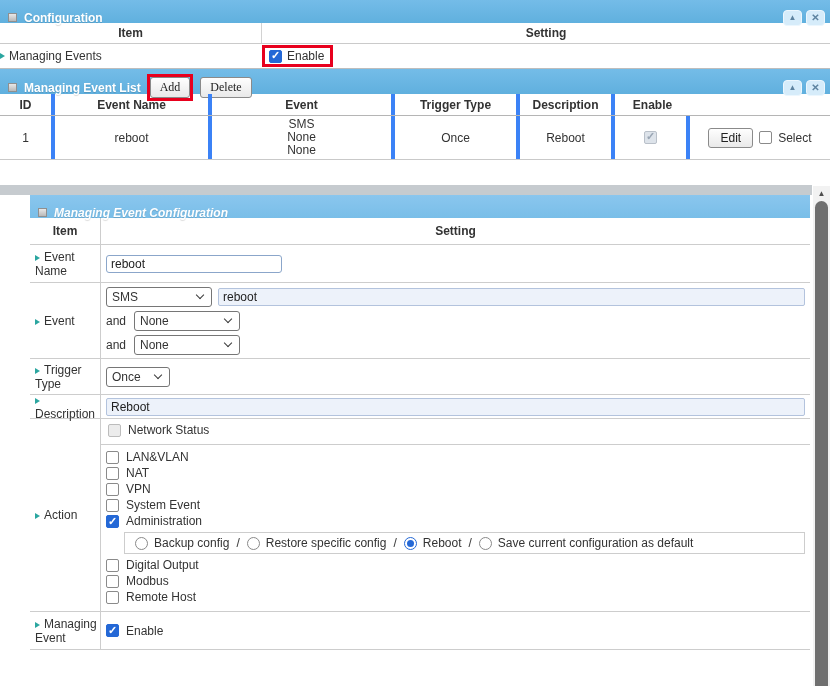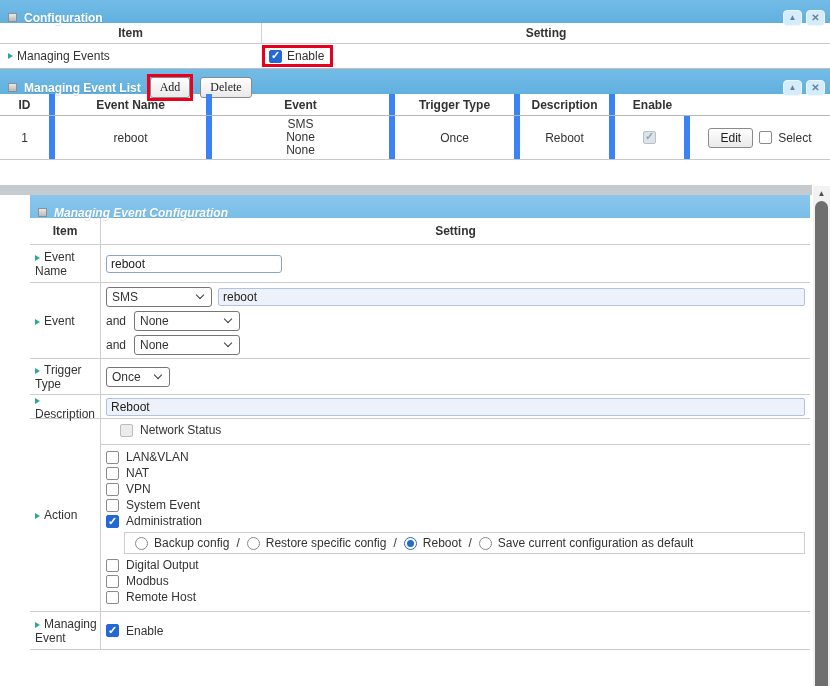--- a/index.html
+++ b/index.html
@@ -137,32 +137,32 @@
     border: 3px solid #e8001d;
     display: inline-flex;
     align-items: center;
   }
 
   
   .t1-head { display: flex; height: 21px; border-bottom: 1px solid #cacaca; font-weight: bold; }
   .t1-head .c1 { width: 262px; border-right: 1px solid #d2d2d2; display:flex; align-items:center; justify-content:center; }
   .t1-head .c2 { flex: 1; display:flex; align-items:center; justify-content:center; }
   .t1-row { display: flex; align-items: center; height: 25px; border-bottom: 1px solid #bdbdbd; }
-  .t1-row .c1 { width: 262px; display: flex; align-items: center; padding-left: 8px; }
+  .t1-row .c1 { width: 262px; display: flex; align-items: center; }
   .t1-row .c2 { flex: 1; display: flex; align-items: center; }
   .enable-box { padding: 1px 6px 1px 4px; gap: 5px; }
 
   
   .p2head { height: 25px; }
   .p2head .addwrap { margin-left: 6px; padding: 0; }
   .p2head .btn { padding: 2px 9px; font-family: Liberation Serif, serif; }
   .p2head .del { margin-left: 7px; }
   .t2 { width: 100%; }
   .t2 .r { display: flex; }
-  .t2 .c { border-right: 6px solid #3b82f6; display: flex; align-items: center; justify-content: center; text-align: center; }
+  .t2 .c { border-right: 4px solid #3b82f6; display: flex; align-items: center; justify-content: center; text-align: center; }
   .t2 .c:last-child { border-right: none; }
   .t2 .c-id   { width: 55px; }
   .t2 .c-name { width: 157px; }
   .t2 .c-event{ width: 183px; }
   .t2 .c-trig { width: 125px; }
   .t2 .c-desc { width: 95px; }
   .t2 .c-en   { width: 75px; }
   .t2 .c-act  { flex: 1; }
   .t2 .hr { height: 22px; font-weight: bold; border-bottom: 1px solid #b5b5b5; }
   .t2 .dr { min-height: 44px; border-bottom: 1px solid #c9c9c9; }
@@ -187,21 +187,21 @@
 
   .ev-line { display: flex; align-items: center; gap: 6px; margin: 2px 0; }
   .ev-line .and { width: 22px; flex: none; }
   .sel-type { width: 106px; }
   .sel-none { width: 106px; }
   .sel-once { width: 64px; }
   .msg-input { flex: 1; }
   .desc-input { width: 100%; }
 
   .ns-row { border-bottom: 1px solid #cdcdcd; padding: 3px 1px 6px; margin: -4px -5px 4px; }
-  .ns-row .cbl { padding-left: 18px; }
+  .ns-row .cbl { padding-left: 6px; }
   .cbl { display: flex; align-items: center; gap: 7px; margin: 1px 0; line-height: 14px; }
   .radio-box {
     border: 1px solid #cdcdcd;
     margin: 3px 0 3px 18px;
     padding: 3px 4px 3px 10px;
     display: flex;
     align-items: center;
     gap: 6px;
     flex-wrap: nowrap;
     white-space: nowrap;

